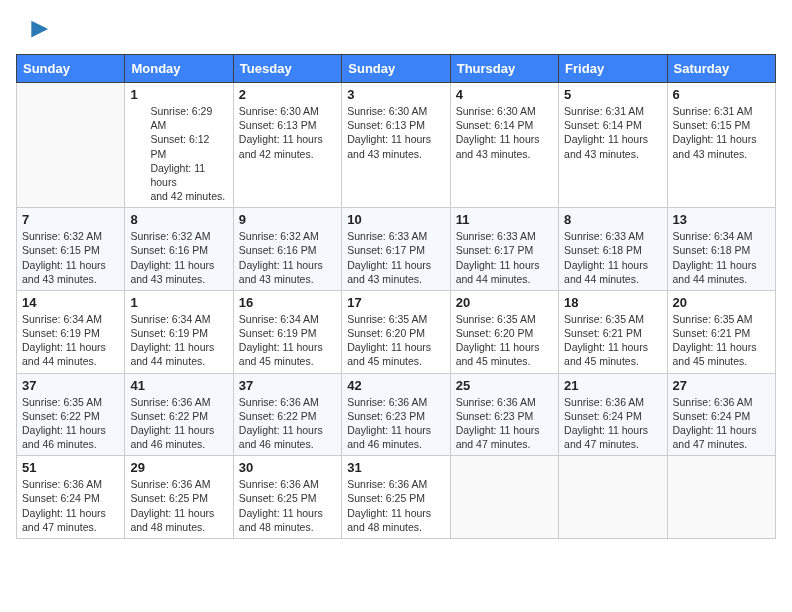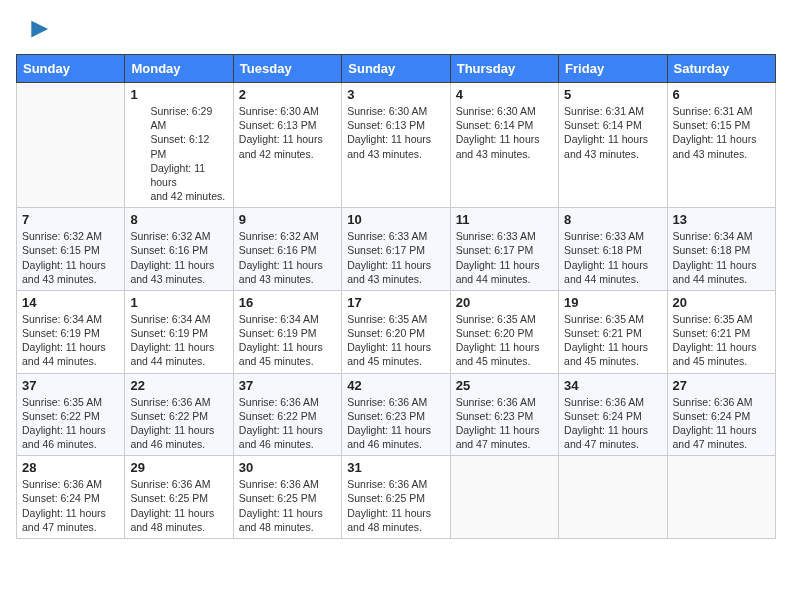--- a/index.html
+++ b/index.html
@@ -248,21 +248,21 @@
 and 45 minutes.</div>
         </td>
         <td>
           <span class="day-num">20</span>
           <div class="cell-text" style="white-space: pre-line;">Sunrise: 6:35 AM
 Sunset: 6:20 PM
 Daylight: 11 hours
 and 45 minutes.</div>
         </td>
         <td>
-          <span class="day-num">19</span>
+          <span class="day-num">18</span>
           <div class="cell-text" style="white-space: pre-line;">Sunrise: 6:35 AM
 Sunset: 6:21 PM
 Daylight: 11 hours
 and 45 minutes.</div>
         </td>
         <td>
           <span class="day-num">20</span>
           <div class="cell-text" style="white-space: pre-line;">Sunrise: 6:35 AM
 Sunset: 6:21 PM
 Daylight: 11 hours
@@ -271,21 +271,21 @@
       </tr>
       <tr>
         <td>
           <span class="day-num">37</span>
           <div class="cell-text" style="white-space: pre-line;">Sunrise: 6:35 AM
 Sunset: 6:22 PM
 Daylight: 11 hours
 and 46 minutes.</div>
         </td>
         <td>
-          <span class="day-num">22</span>
+          <span class="day-num">41</span>
           <div class="cell-text" style="white-space: pre-line;">Sunrise: 6:36 AM
 Sunset: 6:22 PM
 Daylight: 11 hours
 and 46 minutes.</div>
         </td>
         <td>
           <span class="day-num">37</span>
           <div class="cell-text" style="white-space: pre-line;">Sunrise: 6:36 AM
 Sunset: 6:22 PM
 Daylight: 11 hours
@@ -299,37 +299,37 @@
 and 46 minutes.</div>
         </td>
         <td>
           <span class="day-num">25</span>
           <div class="cell-text" style="white-space: pre-line;">Sunrise: 6:36 AM
 Sunset: 6:23 PM
 Daylight: 11 hours
 and 47 minutes.</div>
         </td>
         <td>
-          <span class="day-num">34</span>
+          <span class="day-num">21</span>
           <div class="cell-text" style="white-space: pre-line;">Sunrise: 6:36 AM
 Sunset: 6:24 PM
 Daylight: 11 hours
 and 47 minutes.</div>
         </td>
         <td>
           <span class="day-num">27</span>
           <div class="cell-text" style="white-space: pre-line;">Sunrise: 6:36 AM
 Sunset: 6:24 PM
 Daylight: 11 hours
 and 47 minutes.</div>
         </td>
       </tr>
       <tr>
         <td>
-          <span class="day-num">28</span>
+          <span class="day-num">51</span>
           <div class="cell-text" style="white-space: pre-line;">Sunrise: 6:36 AM
 Sunset: 6:24 PM
 Daylight: 11 hours
 and 47 minutes.</div>
         </td>
         <td>
           <span class="day-num">29</span>
           <div class="cell-text" style="white-space: pre-line;">Sunrise: 6:36 AM
 Sunset: 6:25 PM
 Daylight: 11 hours

